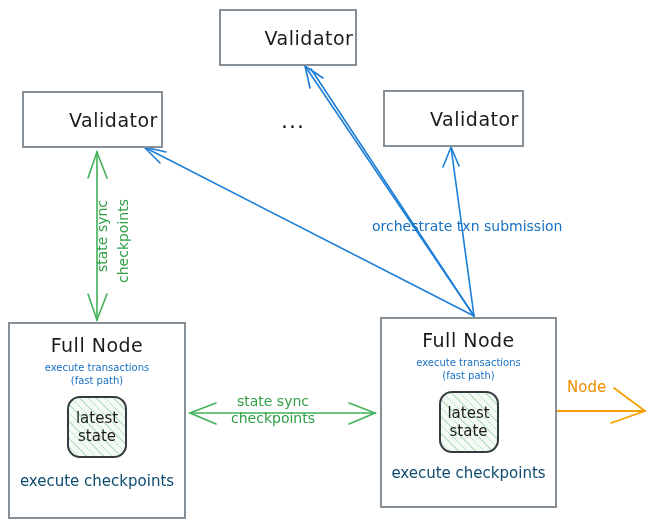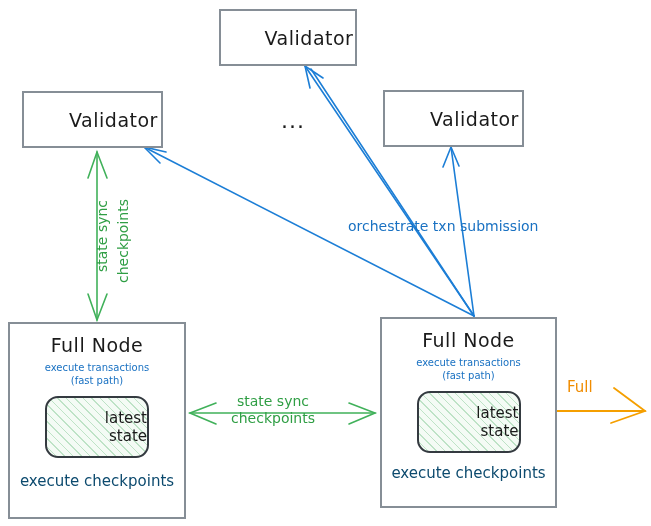--- a/index.html
+++ b/index.html
@@ -52,28 +52,28 @@
     margin-bottom: 6px;
   }
   .fullnode-blue {
     font-size: 10px;
     color: #1971c2;
     text-align: center;
     line-height: 1.25;
   }
   .latest-state {
     margin-top: 9px;
-    width: 104px;
+    width: 60px;
     height: 62px;
     border: 2px solid #343a40;
     border-radius: 13px;
     box-sizing: border-box;
     display: flex;
     flex-direction: column;
-    align-items: flex-end;
+    align-items: center;
     justify-content: center;
     background-color: #f4fbf5;
     background-image: repeating-linear-gradient(
       45deg,
       rgba(64,170,90,0.30) 0px,
       rgba(64,170,90,0.30) 1px,
       rgba(255,255,255,0) 1px,
       rgba(255,255,255,0) 6px
     );
   }
@@ -182,24 +182,24 @@
     <span>execute transactions</span><br>
     <span>(fast path)</span>
   </div>
   <div class="latest-state">
     <span>latest</span>
     <span>state</span>
   </div>
   <div class="fullnode-green" style="margin-top:11px;">execute checkpoints</div>
 </div>
 
-<div class="edge-label label-blue" style="left:348px; top:218px;">orchestrate txn submission</div>
+<div class="edge-label label-blue" style="left:372px; top:218px;">orchestrate txn submission</div>
 
 <div class="edge-label label-green" style="left:231px; top:393px; text-align:center;">
   <span>state sync</span><br>
   <span>checkpoints</span>
 </div>
 
 <div class="vert-label" style="left:94px; top:272px;">state sync</div>
 
 <div class="vert-label" style="left:115px; top:283px;">checkpoints</div>
 
-<div class="edge-label label-orange" style="left:567px; top:378px; font-size:15px;">Full</div>
+<div class="edge-label label-orange" style="left:567px; top:378px; font-size:15px;">Node</div>
 
 </body></html>

